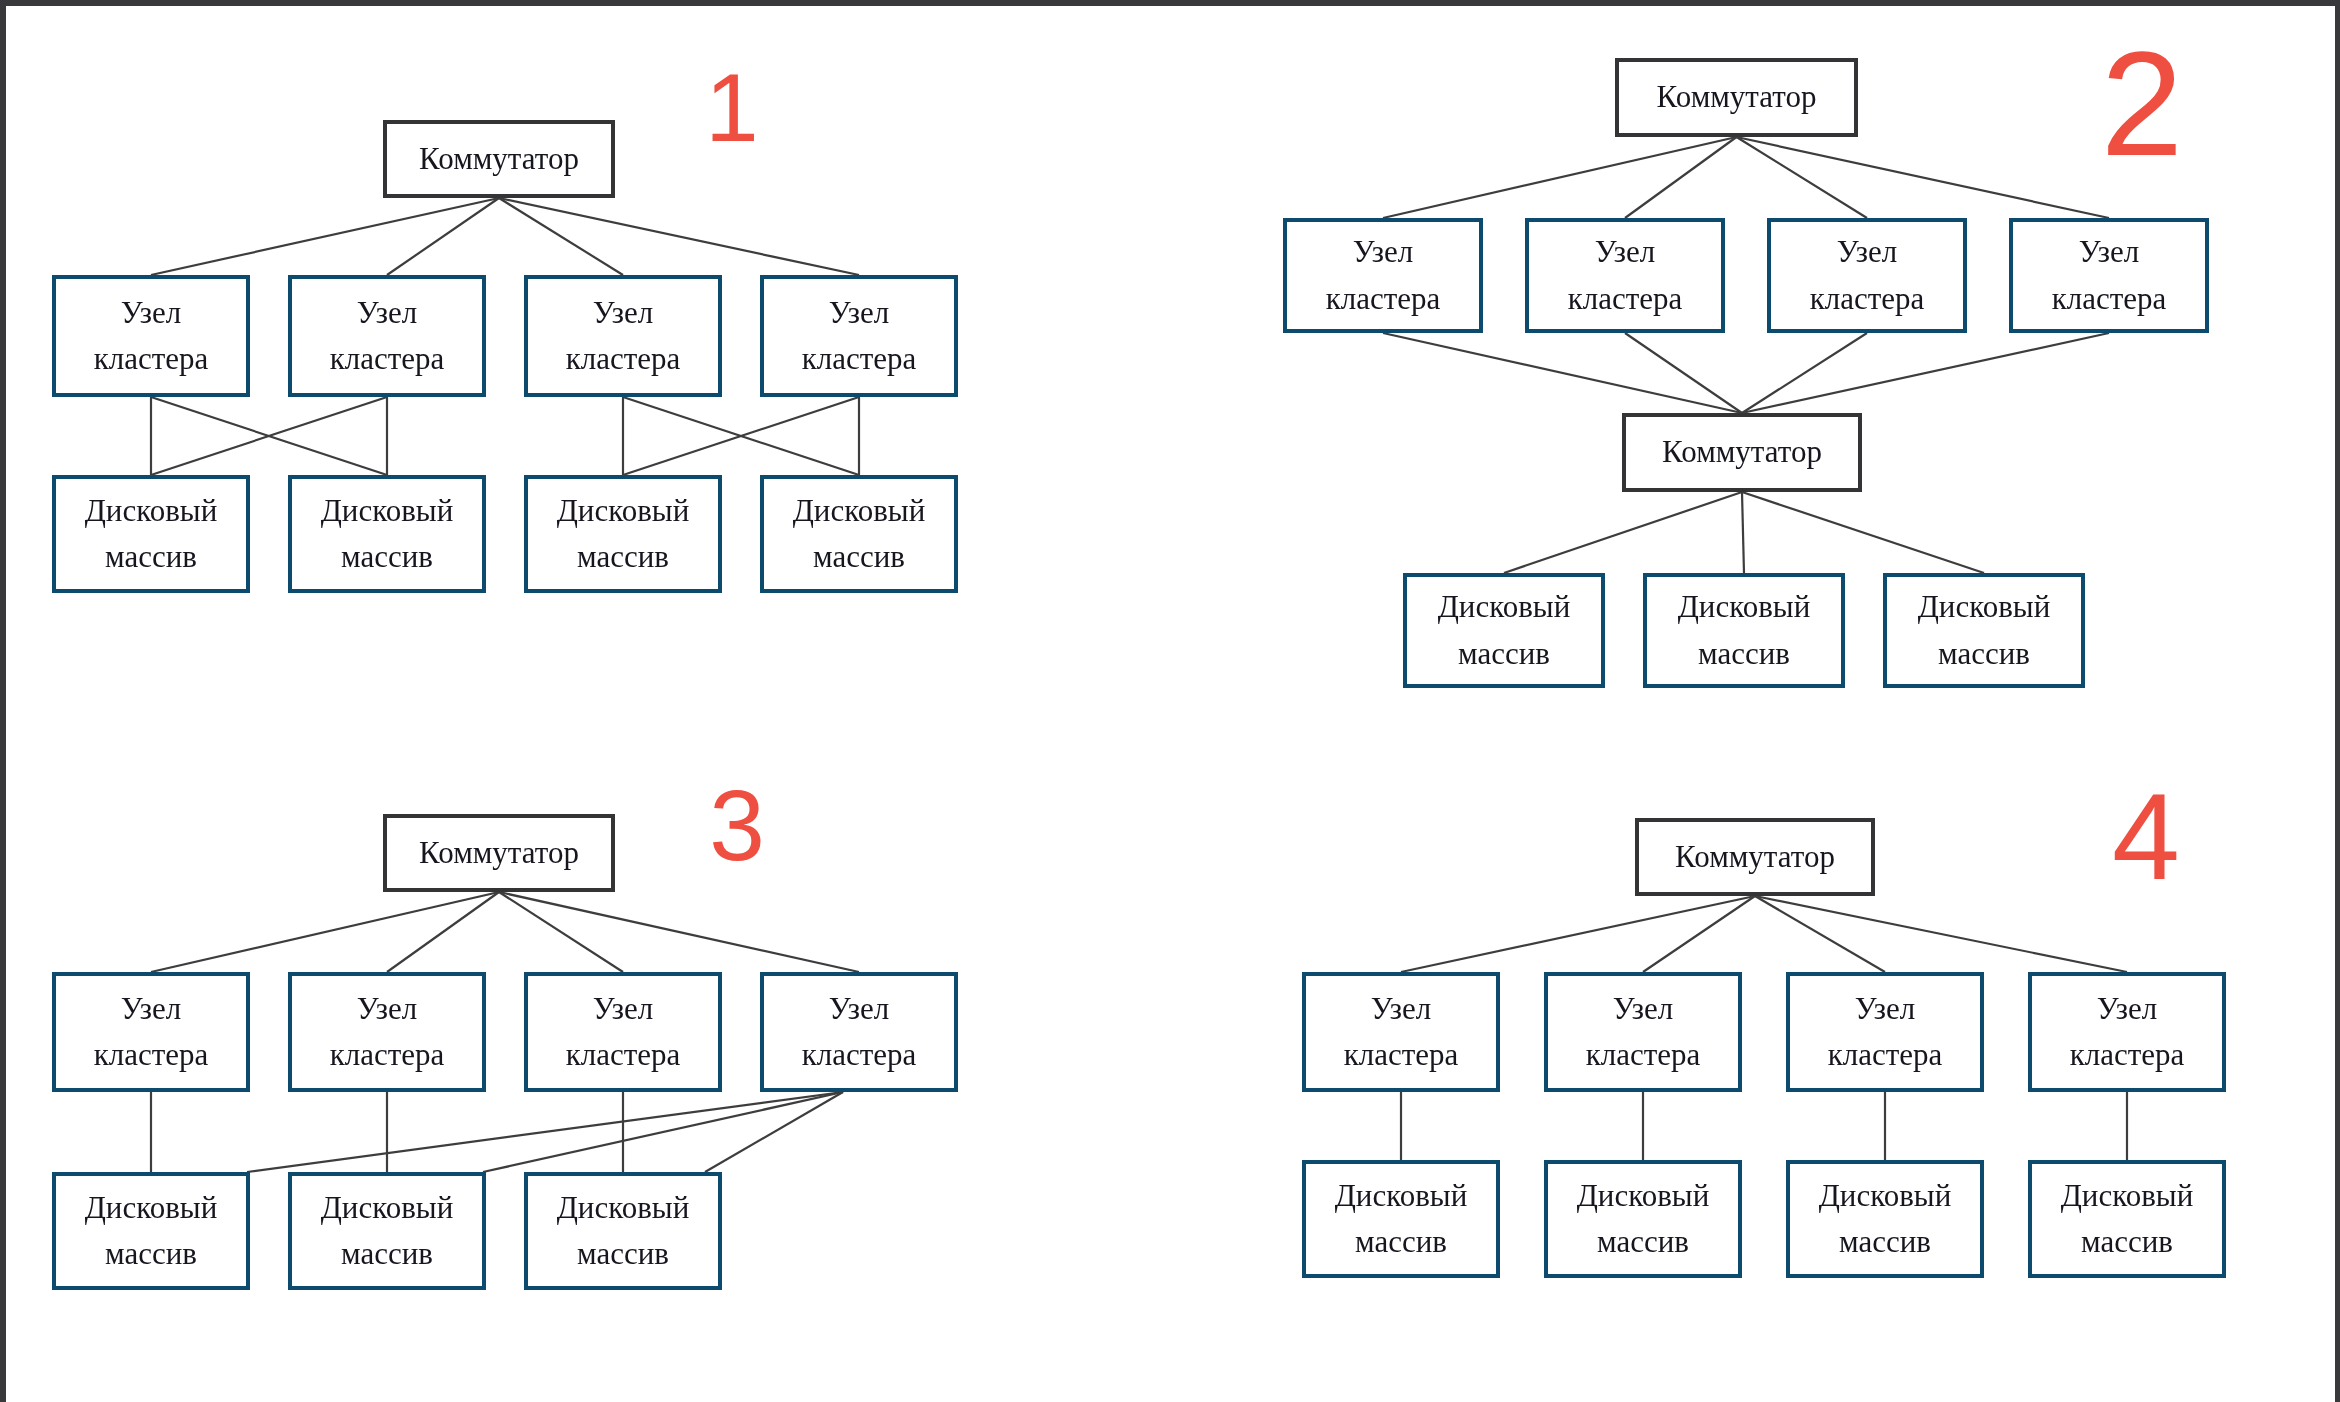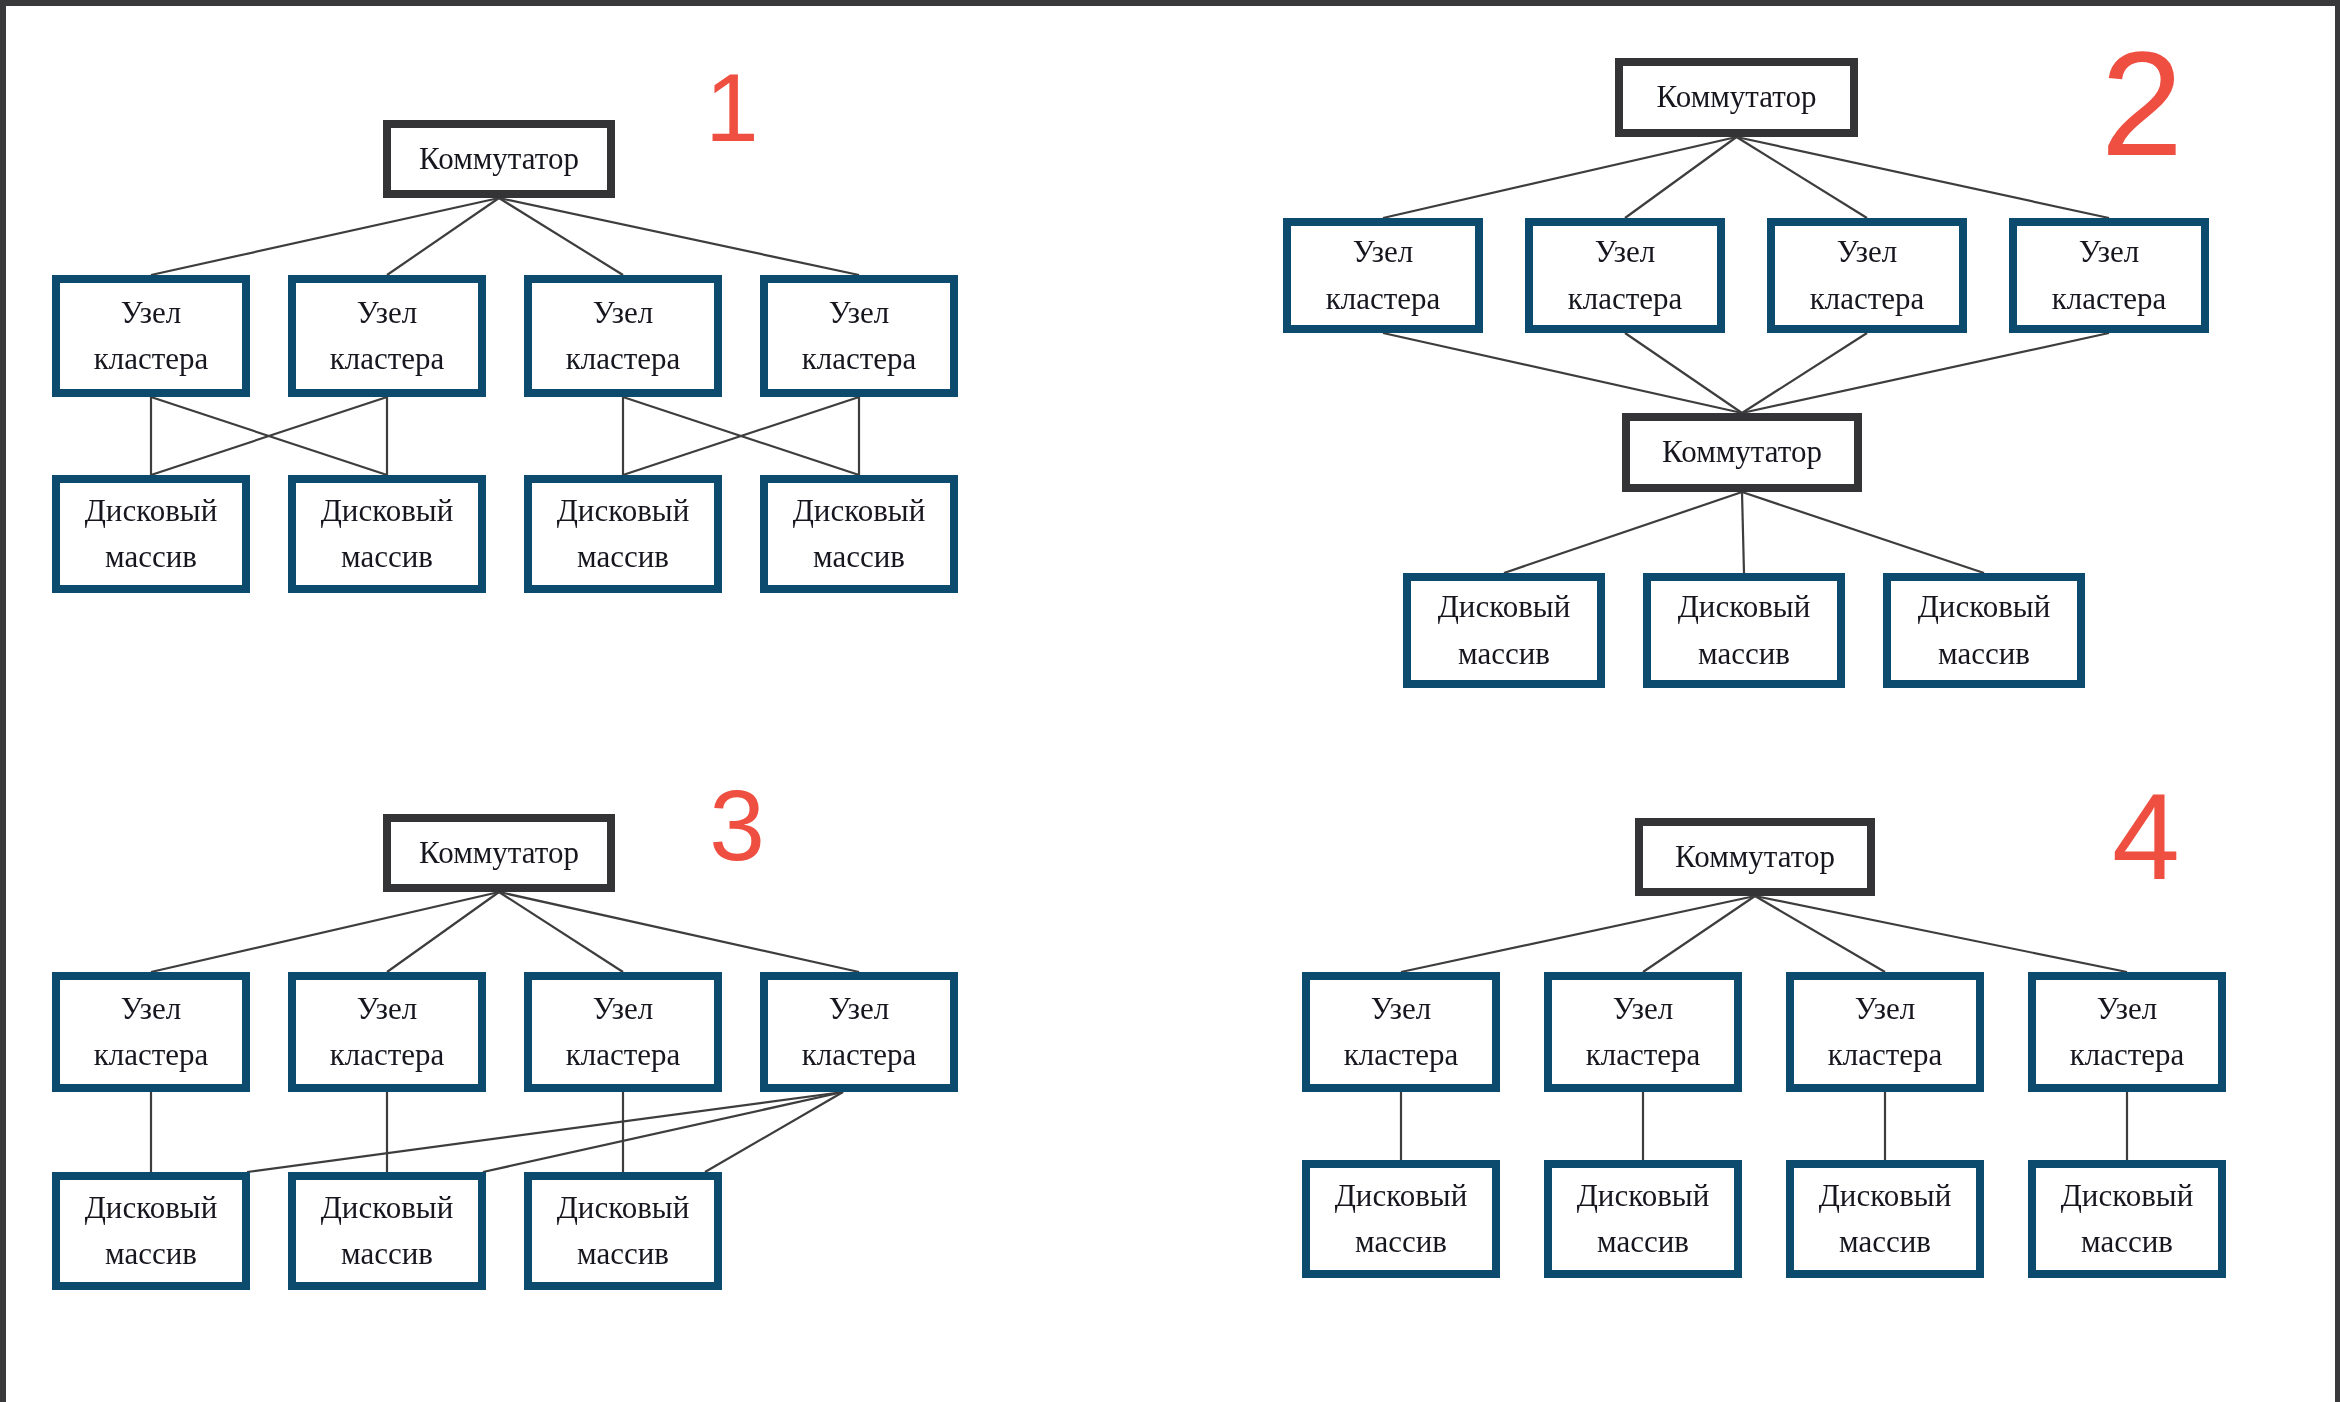--- a/index.html
+++ b/index.html
@@ -20,21 +20,21 @@
     z-index:5;
   }
   svg.edges{
     position:absolute;left:0;top:0;
     width:2340px;height:1402px;
     z-index:1;
   }
   .box{
     position:absolute;
     background:#ffffff;
-    border:8px solid #0c4a6e;
+    border:4px solid #0c4a6e;
     box-sizing:border-box;
     display:flex;align-items:center;justify-content:center;
     text-align:center;
     font-size:31px;
     line-height:1.5;
     color:#16161f;
     z-index:2;
     padding:10px 10px;
   }
   .box.switch{

